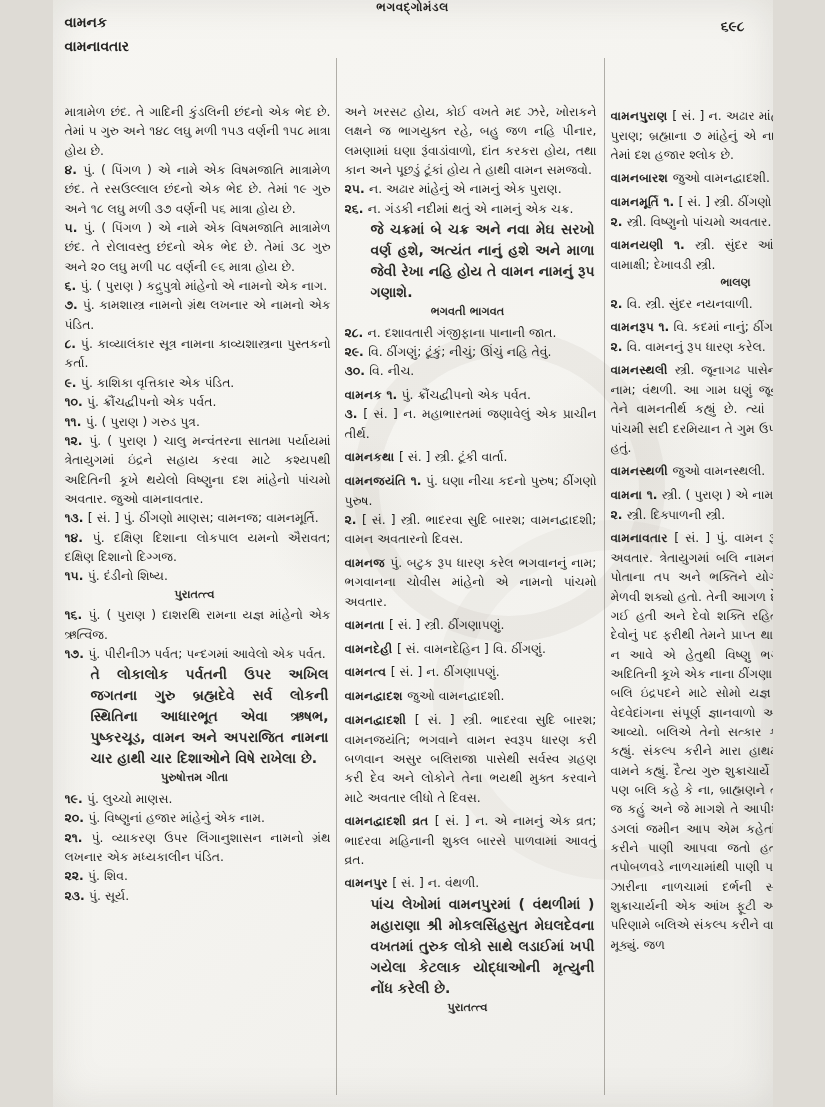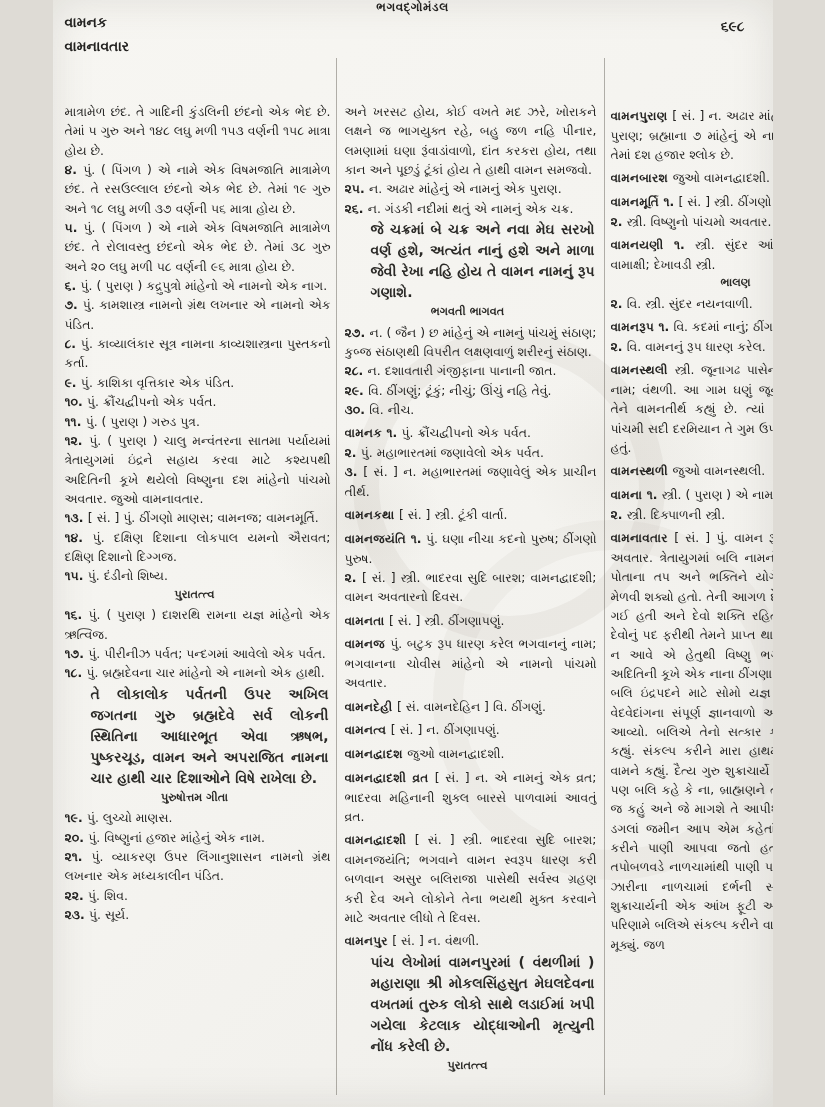--- a/index.html
+++ b/index.html
@@ -84,52 +84,49 @@
       <p class="blk sense"><b class="num">૯. </b>પું. કાશિકા વૃત્તિકાર એક પંડિત.</p>
       <p class="blk sense"><b class="num">૧૦. </b>પું. ક્રૌંચદ્વીપનો એક પર્વત.</p>
       <p class="blk sense"><b class="num">૧૧. </b>પું. ( પુરાણ ) ગરુડ પુત્ર.</p>
       <p class="blk sense"><b class="num">૧૨. </b>પું. ( પુરાણ ) ચાલુ મન્વંતરના સાતમા પર્યાયમાં ત્રેતાયુગમાં ઇંદ્રને સહાય કરવા માટે કશ્યપથી અદિતિની કૂખે થયેલો વિષ્ણુના દશ માંહેનો પાંચમો અવતાર. જુઓ વામનાવતાર.</p>
       <p class="blk sense"><b class="num">૧૩. </b>[ સં. ] પું. ઠીંગણો માણસ; વામનજ; વામનમૂર્તિ.</p>
       <p class="blk sense"><b class="num">૧૪. </b>પું. દક્ષિણ દિશાના લોકપાલ યમનો ઐરાવત; દક્ષિણ દિશાનો દિગ્ગજ.</p>
       <p class="blk sense"><b class="num">૧૫. </b>પું. દંડીનો શિષ્ય.</p>
       <div class="attr">પુરાતત્ત્વ</div>
       <p class="blk sense"><b class="num">૧૬. </b>પું. ( પુરાણ ) દાશરથિ રામના યજ્ઞ માંહેનો એક ઋત્વિજ.</p>
       <p class="blk sense"><b class="num">૧૭. </b>પું. પીરીનીઝ પર્વત; પન્દગમાં આવેલો એક પર્વત.</p>
-      <p class="blk sense"><b class="num">૧૮. </b>પું. બ્રહ્મદેવના ચાર માંહેનો એ નામનો એક હાથી.</p>
       <p class="blk quote">તે લોકાલોક પર્વતની ઉપર અખિલ જગતના ગુરુ બ્રહ્મદેવે સર્વ લોકની સ્થિતિના આધારભૂત એવા ઋષભ, પુષ્કરચૂડ, વામન અને અપરાજિત નામના ચાર હાથી ચાર દિશાઓને વિષે રાખેલા છે.</p>
       <div class="attr">પુરુષોત્તમ ગીતા</div>
       <p class="blk sense"><b class="num">૧૯. </b>પું. લુચ્ચો માણસ.</p>
       <p class="blk sense"><b class="num">૨૦. </b>પું. વિષ્ણુનાં હજાર માંહેનું એક નામ.</p>
       <p class="blk sense"><b class="num">૨૧. </b>પું. વ્યાકરણ ઉપર લિંગાનુશાસન નામનો ગ્રંથ લખનાર એક મધ્યકાલીન પંડિત.</p>
       <p class="blk sense"><b class="num">૨૨. </b>પું. શિવ.</p>
       <p class="blk sense"><b class="num">૨૩. </b>પું. સૂર્ય.</p>
     </div>
   <div class="col col-middle">
       <p class="blk cont">અને ખરસટ હોય, કોઈ વખતે મદ ઝરે, ખોરાકને લક્ષને જ ભાગયુક્ત રહે, બહુ જળ નહિ પીનાર, લમણામાં ઘણા રૂંવાડાંવાળો, દાંત કરકરા હોય, તથા કાન અને પૂછડું ટૂંકાં હોય તે હાથી વામન સમજવો.</p>
       <p class="blk sense"><b class="num">૨૫. </b>ન. અઢાર માંહેનું એ નામનું એક પુરાણ.</p>
       <p class="blk sense"><b class="num">૨૬. </b>ન. ગંડકી નદીમાં થતું એ નામનું એક ચક્ર.</p>
       <p class="blk quote">જે ચક્રમાં બે ચક્ર અને નવા મેઘ સરખો વર્ણ હશે, અત્યંત નાનું હશે અને માળા જેવી રેખા નહિ હોય તે વામન નામનું રૂપ ગણાશે.</p>
       <div class="attr">ભગવતી ભાગવત</div>
-      <p class="blk sense"><b class="num">૨૭. </b>ન. ( જૈન ) છ માંહેનું એ નામનું પાંચમું સંઠાણ; કુબ્જ સંઠાણથી વિપરીત લક્ષણવાળું શરીરનું સંઠાણ.</p>
       <p class="blk sense"><b class="num">૨૮. </b>ન. દશાવતારી ગંજીફાના પાનાની જાત.</p>
       <p class="blk sense"><b class="num">૨૯. </b>વિ. ઠીંગણું; ટૂંકું; નીચું; ઊંચું નહિ તેવું.</p>
       <p class="blk sense"><b class="num">૩૦. </b>વિ. નીચ.</p>
       <p class="blk head"><b class="hw">વામનક </b><b class="num">૧. </b>પું. ક્રૌંચદ્વીપનો એક પર્વત.</p>
-      <p class="blk sense"><b class="num">૨. </b>પું. મહાભારતમાં જણાવેલો એક પર્વત.</p>
       <p class="blk sense"><b class="num">૩. </b>[ સં. ] ન. મહાભારતમાં જણાવેલું એક પ્રાચીન તીર્થ.</p>
       <p class="blk head"><b class="hw">વામનકથા </b>[ સં. ] સ્ત્રી. ટૂંકી વાર્તા.</p>
       <p class="blk head"><b class="hw">વામનજયંતિ </b><b class="num">૧. </b>પું. ઘણા નીચા કદનો પુરુષ; ઠીંગણો પુરુષ.</p>
       <p class="blk sense"><b class="num">૨. </b>[ સં. ] સ્ત્રી. ભાદરવા સુદિ બારશ; વામનદ્વાદશી; વામન અવતારનો દિવસ.</p>
+      <p class="blk head"><b class="hw">વામનજ </b>પું. બટુક રૂપ ધારણ કરેલ ભગવાનનું નામ; ભગવાનના ચોવીસ માંહેનો એ નામનો પાંચમો અવતાર.</p>
       <p class="blk head"><b class="hw">વામનતા </b>[ સં. ] સ્ત્રી. ઠીંગણાપણું.</p>
-      <p class="blk head"><b class="hw">વામનજ </b>પું. બટુક રૂપ ધારણ કરેલ ભગવાનનું નામ; ભગવાનના ચોવીસ માંહેનો એ નામનો પાંચમો અવતાર.</p>
       <p class="blk head"><b class="hw">વામનદેહી </b>[ સં. વામનદેહિન ] વિ. ઠીંગણું.</p>
       <p class="blk head"><b class="hw">વામનત્વ </b>[ સં. ] ન. ઠીંગણાપણું.</p>
       <p class="blk head"><b class="hw">વામનદ્વાદશ </b>જુઓ વામનદ્વાદશી.</p>
+      <p class="blk head"><b class="hw">વામનદ્વાદશી </b>[ સં. ] સ્ત્રી. ભાદરવા સુદિ બારશ; વામનજયંતિ; ભગવાને વામન સ્વરૂપ ધારણ કરી બળવાન અસુર બલિરાજા પાસેથી સર્વસ્વ ગ્રહણ કરી દેવ અને લોકોને તેના ભયથી મુક્ત કરવાને માટે અવતાર લીધો તે દિવસ.</p>
       <p class="blk head"><b class="hw">વામનદ્વાદશી વ્રત </b>[ સં. ] ન. એ નામનું એક વ્રત; ભાદરવા મહિનાની શુક્લ બારસે પાળવામાં આવતું વ્રત.</p>
-      <p class="blk head"><b class="hw">વામનદ્વાદશી </b>[ સં. ] સ્ત્રી. ભાદરવા સુદિ બારશ; વામનજયંતિ; ભગવાને વામન સ્વરૂપ ધારણ કરી બળવાન અસુર બલિરાજા પાસેથી સર્વસ્વ ગ્રહણ કરી દેવ અને લોકોને તેના ભયથી મુક્ત કરવાને માટે અવતાર લીધો તે દિવસ.</p>
       <p class="blk head"><b class="hw">વામનપુર </b>[ સં. ] ન. વંથળી.</p>
       <p class="blk quote">પાંચ લેખોમાં વામનપુરમાં ( વંથળીમાં ) મહારાણા શ્રી મોકલસિંહસુત મેઘલદેવના વખતમાં તુરુક લોકો સાથે લડાઈમાં ખપી ગયેલા કેટલાક યોદ્ધાઓની મૃત્યુની નોંધ કરેલી છે.</p>
       <div class="attr">પુરાતત્ત્વ</div>
     </div>
   <div class="col col-right">
       <p class="blk head"><b class="hw">વામનપુરાણ </b>[ સં. ] ન. અઢાર માંહેનું એ નામનું એક પુરાણ; બ્રહ્માના ૭ માંહેનું એ નામનું પાંચમું પુરાણ. તેમાં દશ હજાર શ્લોક છે.</p>
       <p class="blk head"><b class="hw">વામનબારશ </b>જુઓ વામનદ્વાદશી.</p>
       <p class="blk head"><b class="hw">વામનમૂર્તિ </b><b class="num">૧. </b>[ સં. ] સ્ત્રી. ઠીંગણો પુરુષ.</p>
       <p class="blk sense"><b class="num">૨. </b>સ્ત્રી. વિષ્ણુનો પાંચમો અવતાર.</p>
       <p class="blk head"><b class="hw">વામનયણી </b><b class="num">૧. </b>સ્ત્રી. સુંદર આંખ ધરાવનાર સ્ત્રી; વામાક્ષી; દેખાવડી સ્ત્રી.</p>

